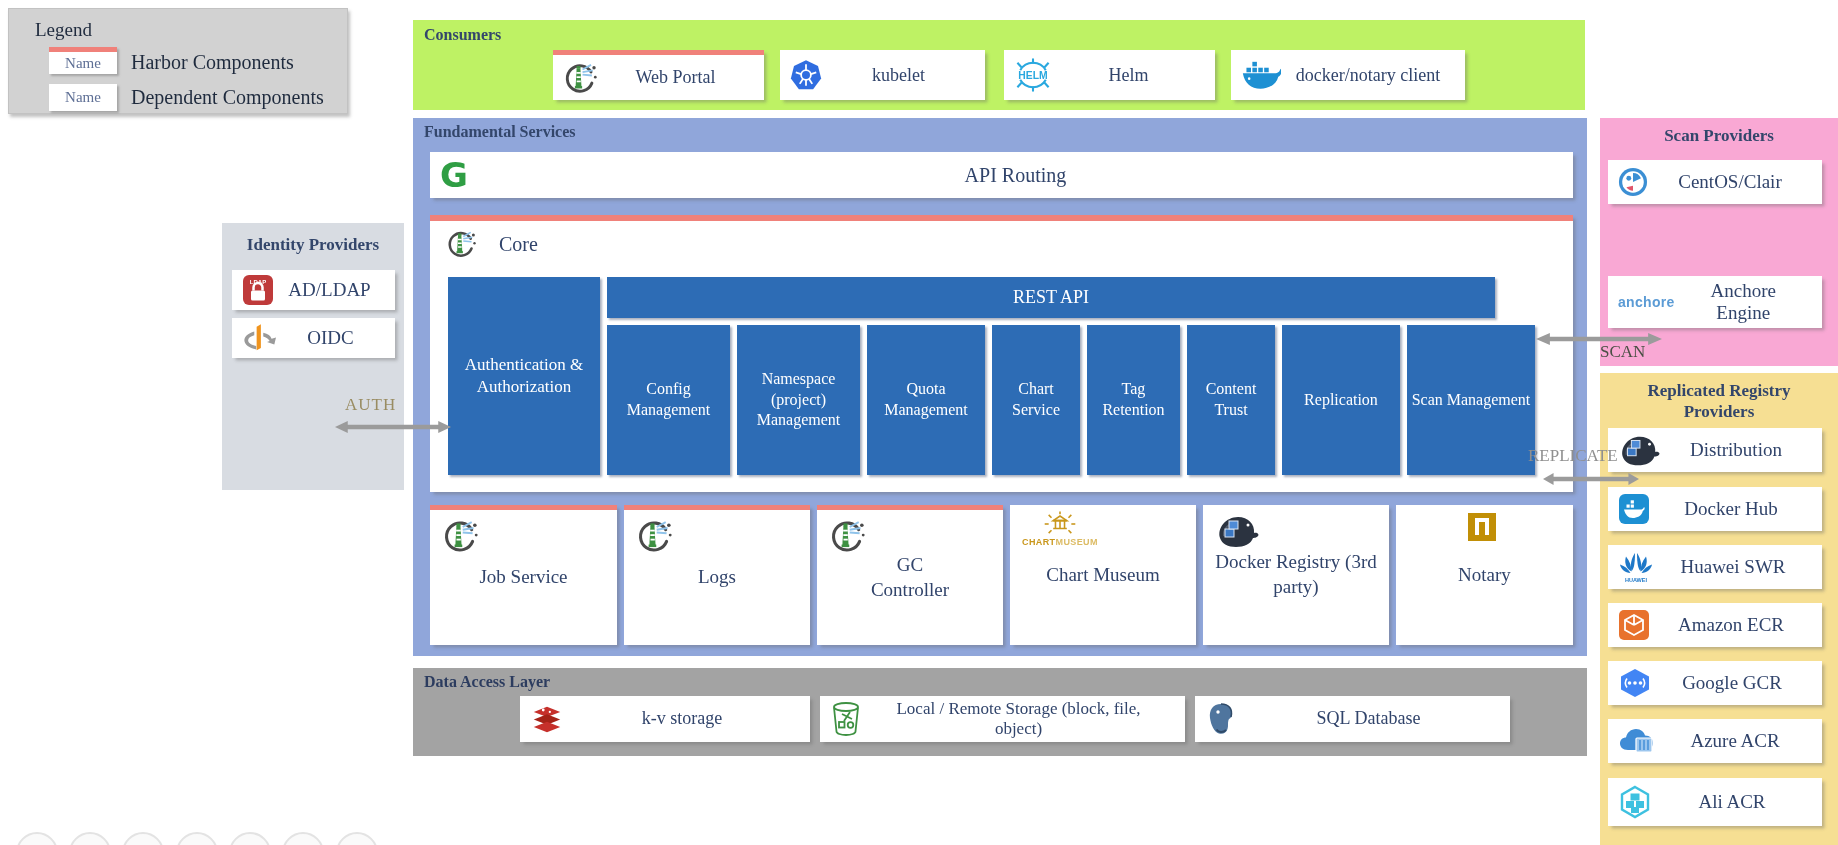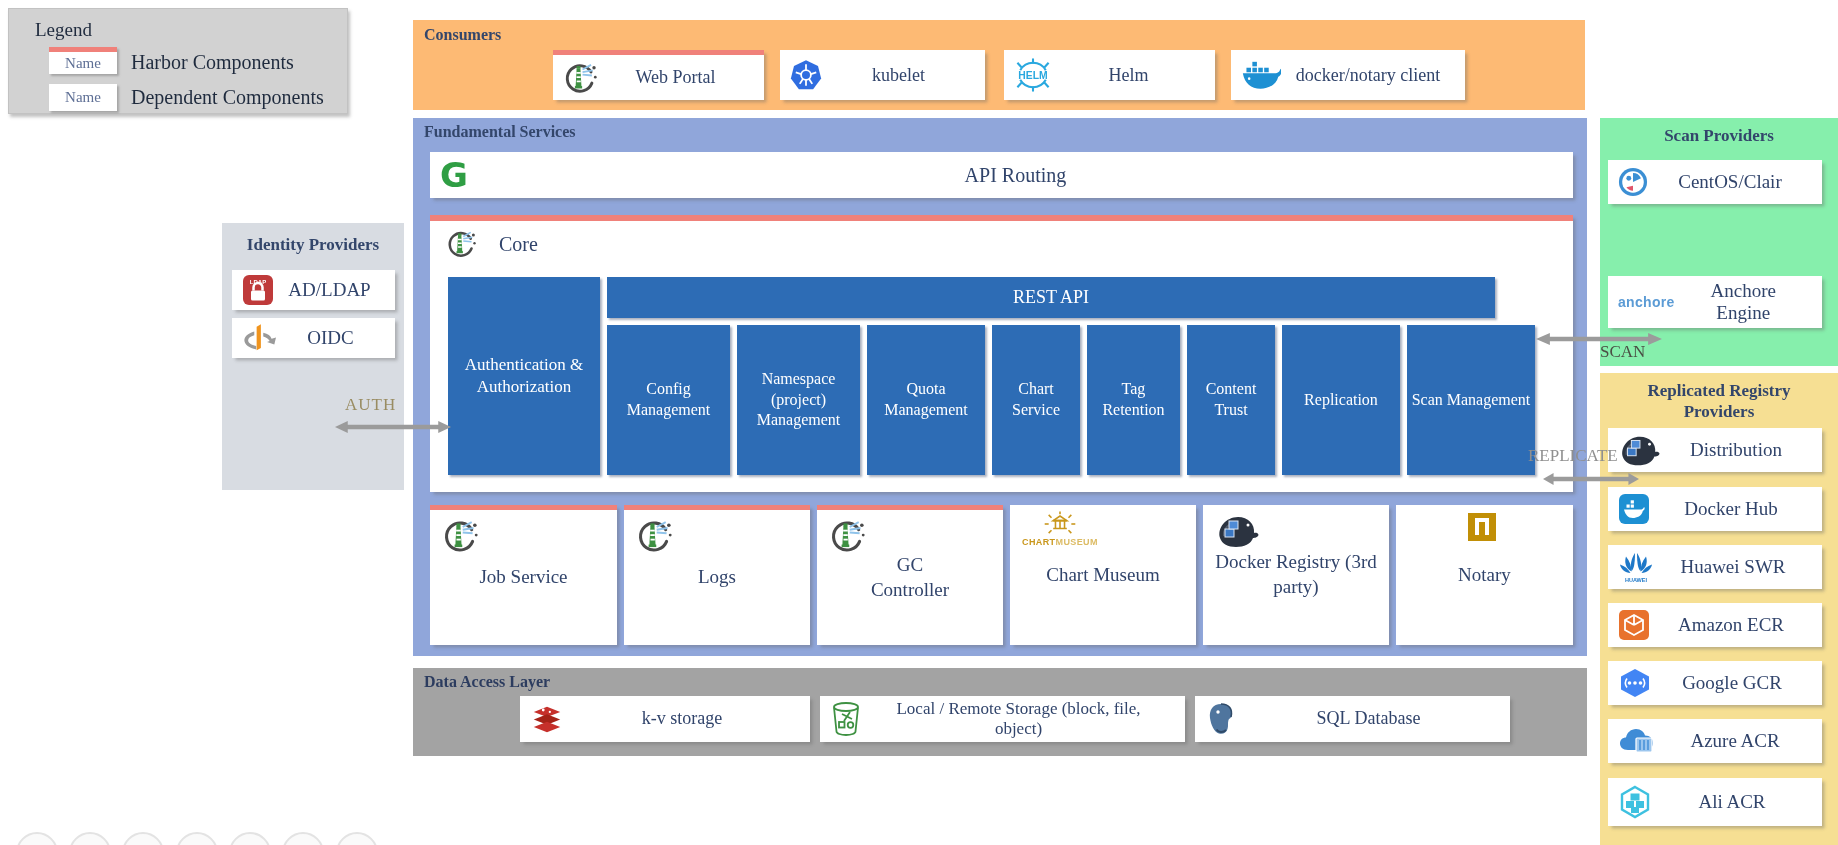--- a/index.html
+++ b/index.html
@@ -24,21 +24,21 @@
   
   #legend { left:8px; top:8px; width:340px; height:106px; background:#D2D2D2;
             border:1px solid #C2C2C2; box-shadow:2px 3px 3px rgba(120,120,120,.45);text-align:center; }
   #legend .ltitle { position:absolute; left:26px; top:10px; font-size:19px; color:#1F2B3E; }
   .legend-chip { position:absolute; left:40px; width:68px; height:27px; background:#fff;
                  box-shadow:2px 2px 2px rgba(120,120,120,.5); display:flex; align-items:center; justify-content:center;
                  font-size:15px; color:#5E6F95; }
   .legend-row-label { position:absolute; left:122px; font-size:20px; color:#1F2B3E; }
 
   
-  #consumers { left:413px; top:20px; width:1172px; height:90px; background:#fdba74; }
+  #consumers { left:413px; top:20px; width:1172px; height:90px; background:#bef264; }
   #consumers .panel-title { position:absolute; left:11px; top:6px; }
   .consumer-box { top:30px; height:50px; }
 
   
   #fundamental { left:413px; top:118px; width:1174px; height:538px; background:#90A6DA; }
   #fundamental > .panel-title { position:absolute; left:11px; top:5px; }
   #api-routing { left:17px; top:34px; width:1143px; height:46px; padding:0 10px; }
   #api-routing .ilabel { flex:1; text-align:center; font-size:20px; }
   #core { left:17px; top:97px; width:1143px; height:277px; background:#fff;
           border-top:6px solid #F0817A; box-shadow:2.5px 2.5px 3px rgba(100,100,100,.38); }
@@ -72,21 +72,21 @@
   .dal-box .two-line { font-size:17px; }
 
   
   #identity { left:222px; top:223px; width:182px; height:267px; background:#D8DCE2; }
   #identity .panel-title { position:absolute; top:12px; left:0; width:100%; text-align:center; font-size:17px; }
   .id-box { left:10px; width:163px; height:40px; }
   .id-box .ilabel { font-size:19px; }
   #auth-label { position:absolute; left:123px; top:172px; font-size:17px; color:#998C62; letter-spacing:1px; }
 
   
-  #scan { left:1600px; top:118px; width:238px; height:248px; background:#86efac; }
+  #scan { left:1600px; top:118px; width:238px; height:248px; background:#f9a8d4; }
   #scan .panel-title { position:absolute; top:8px; left:0; width:100%; text-align:center; font-size:17px; }
   .scan-box { left:8px; width:214px; }
   .scan-box .ilabel { font-size:19px; line-height:1.15; }
 
   
   #registry { left:1600px; top:373px; width:238px; height:472px; background:#F6DF93; }
   #registry .panel-title { position:absolute; top:7px; left:19px; width:200px; text-align:center; font-size:17px; line-height:1.25; }
   .reg-box { left:8px; width:214px; height:44px; }
   .reg-box .ilabel { font-size:19px; }
 

